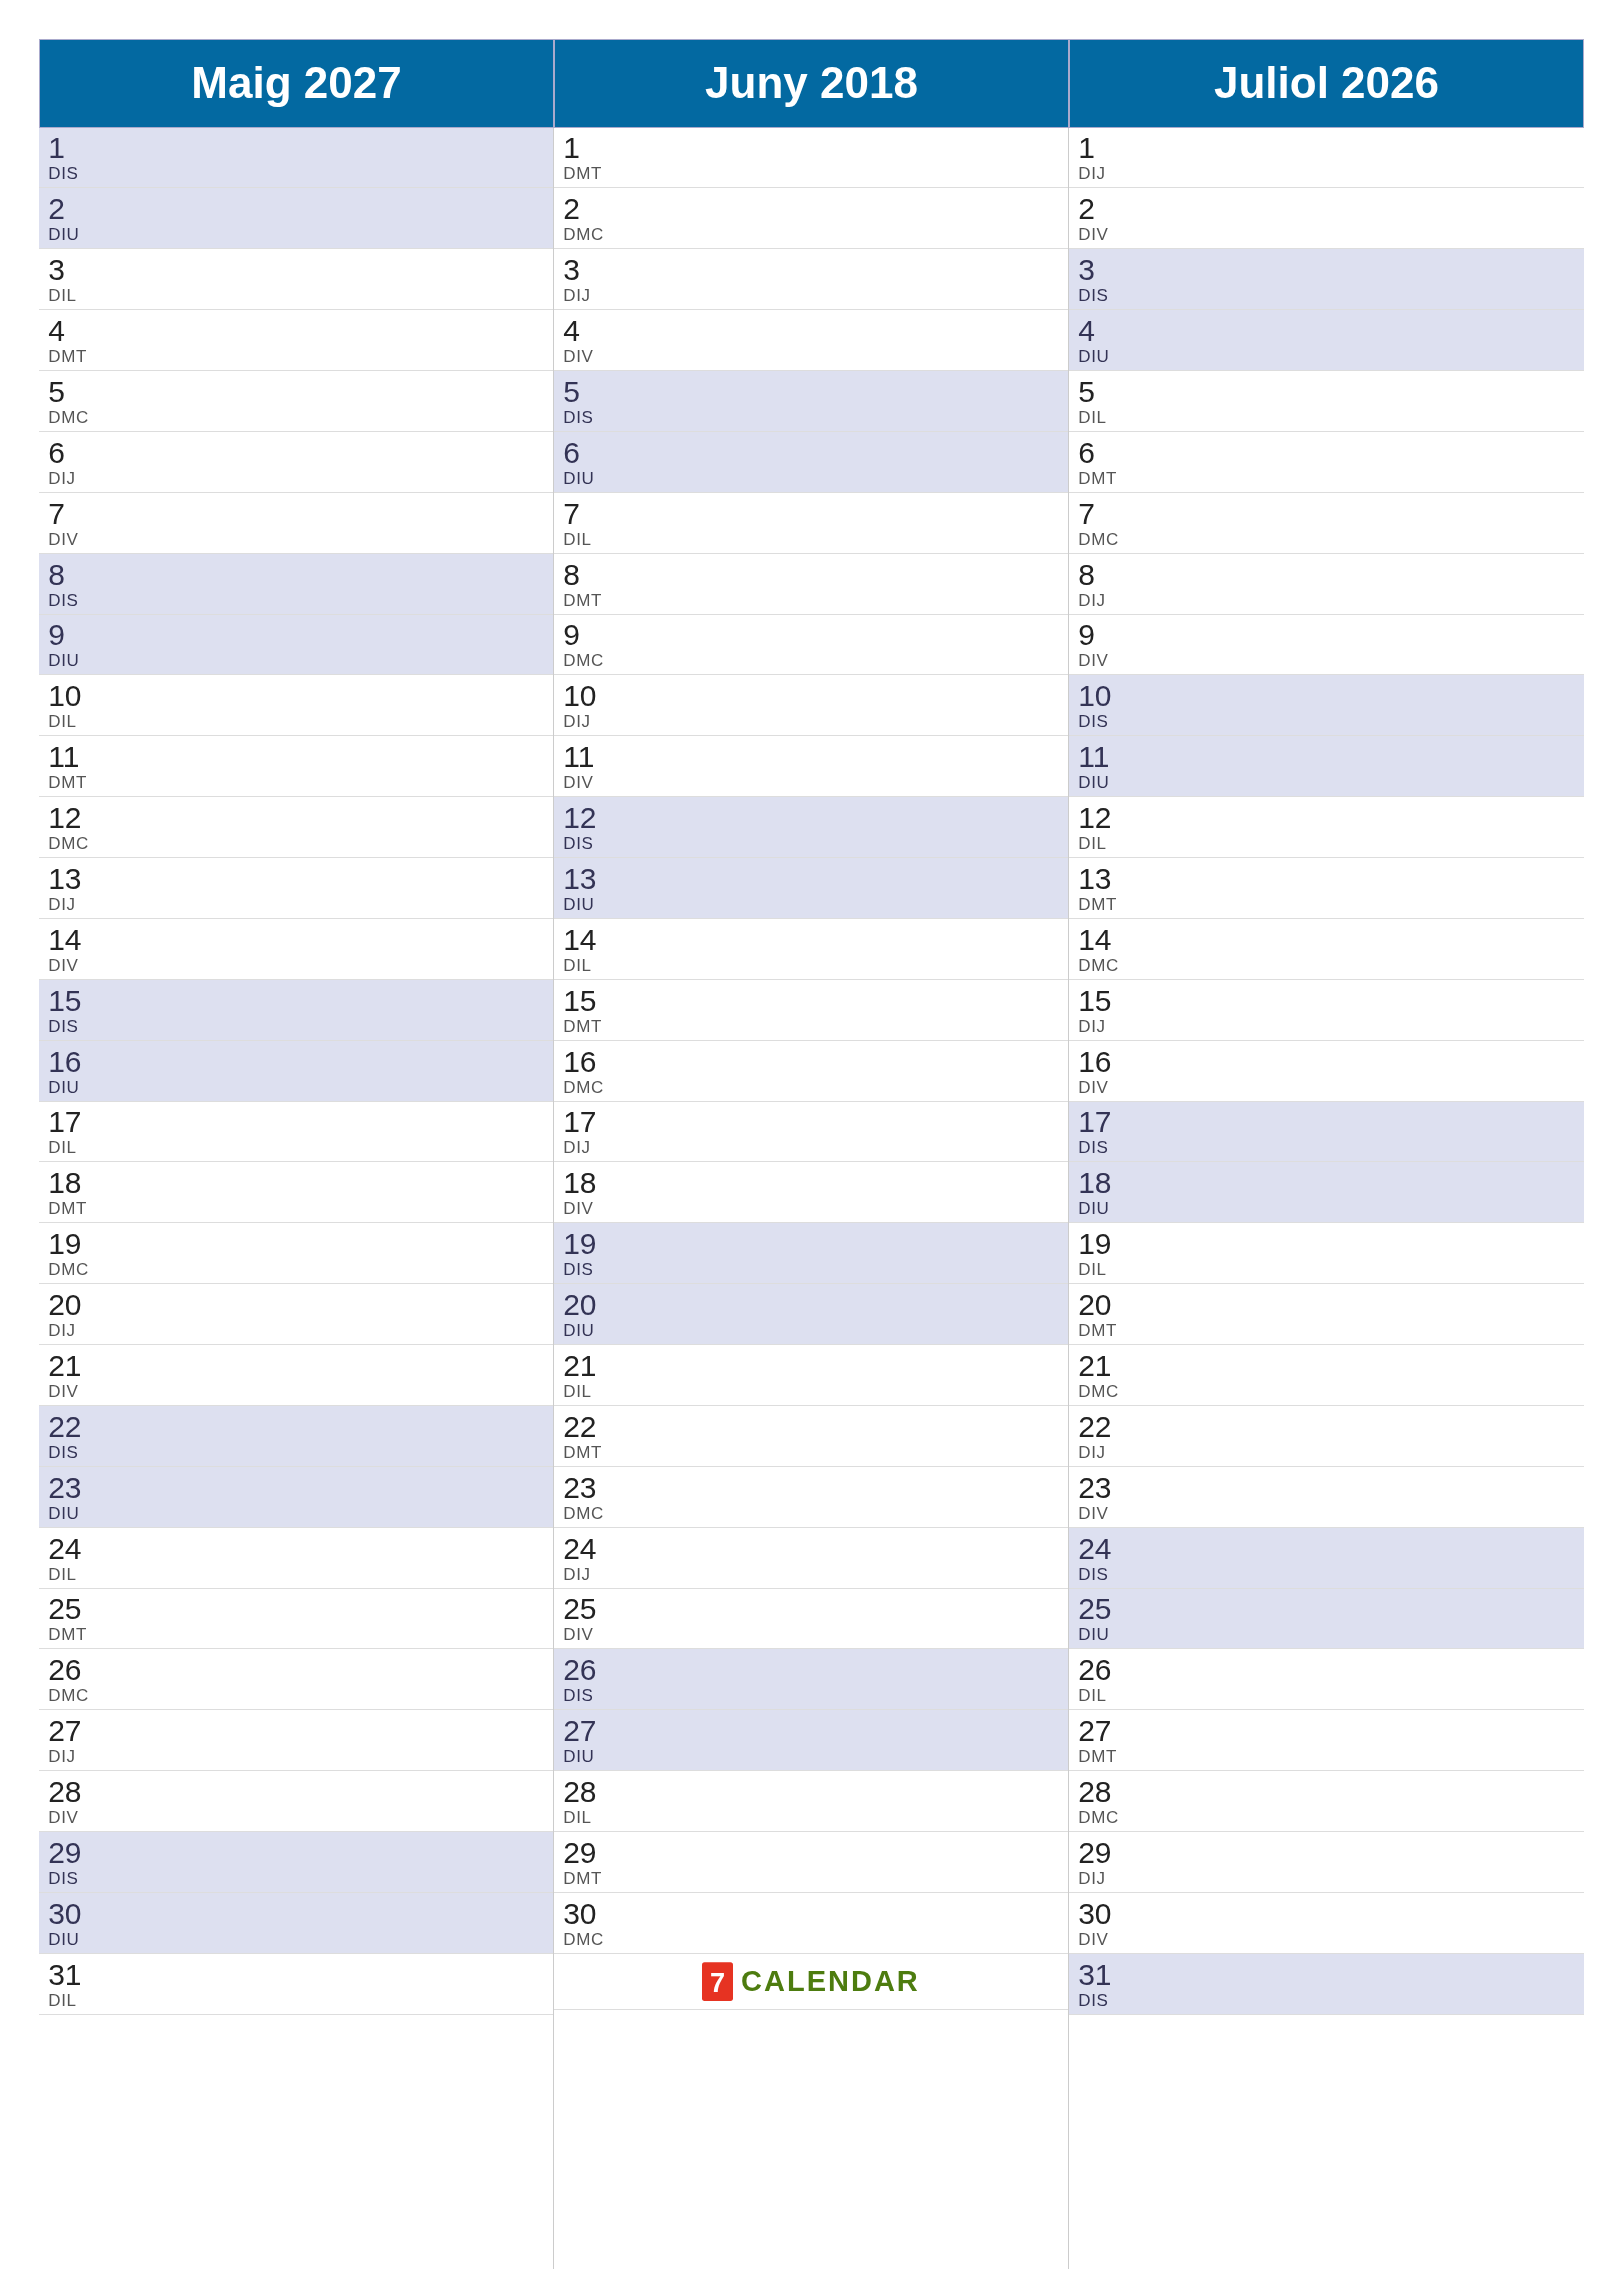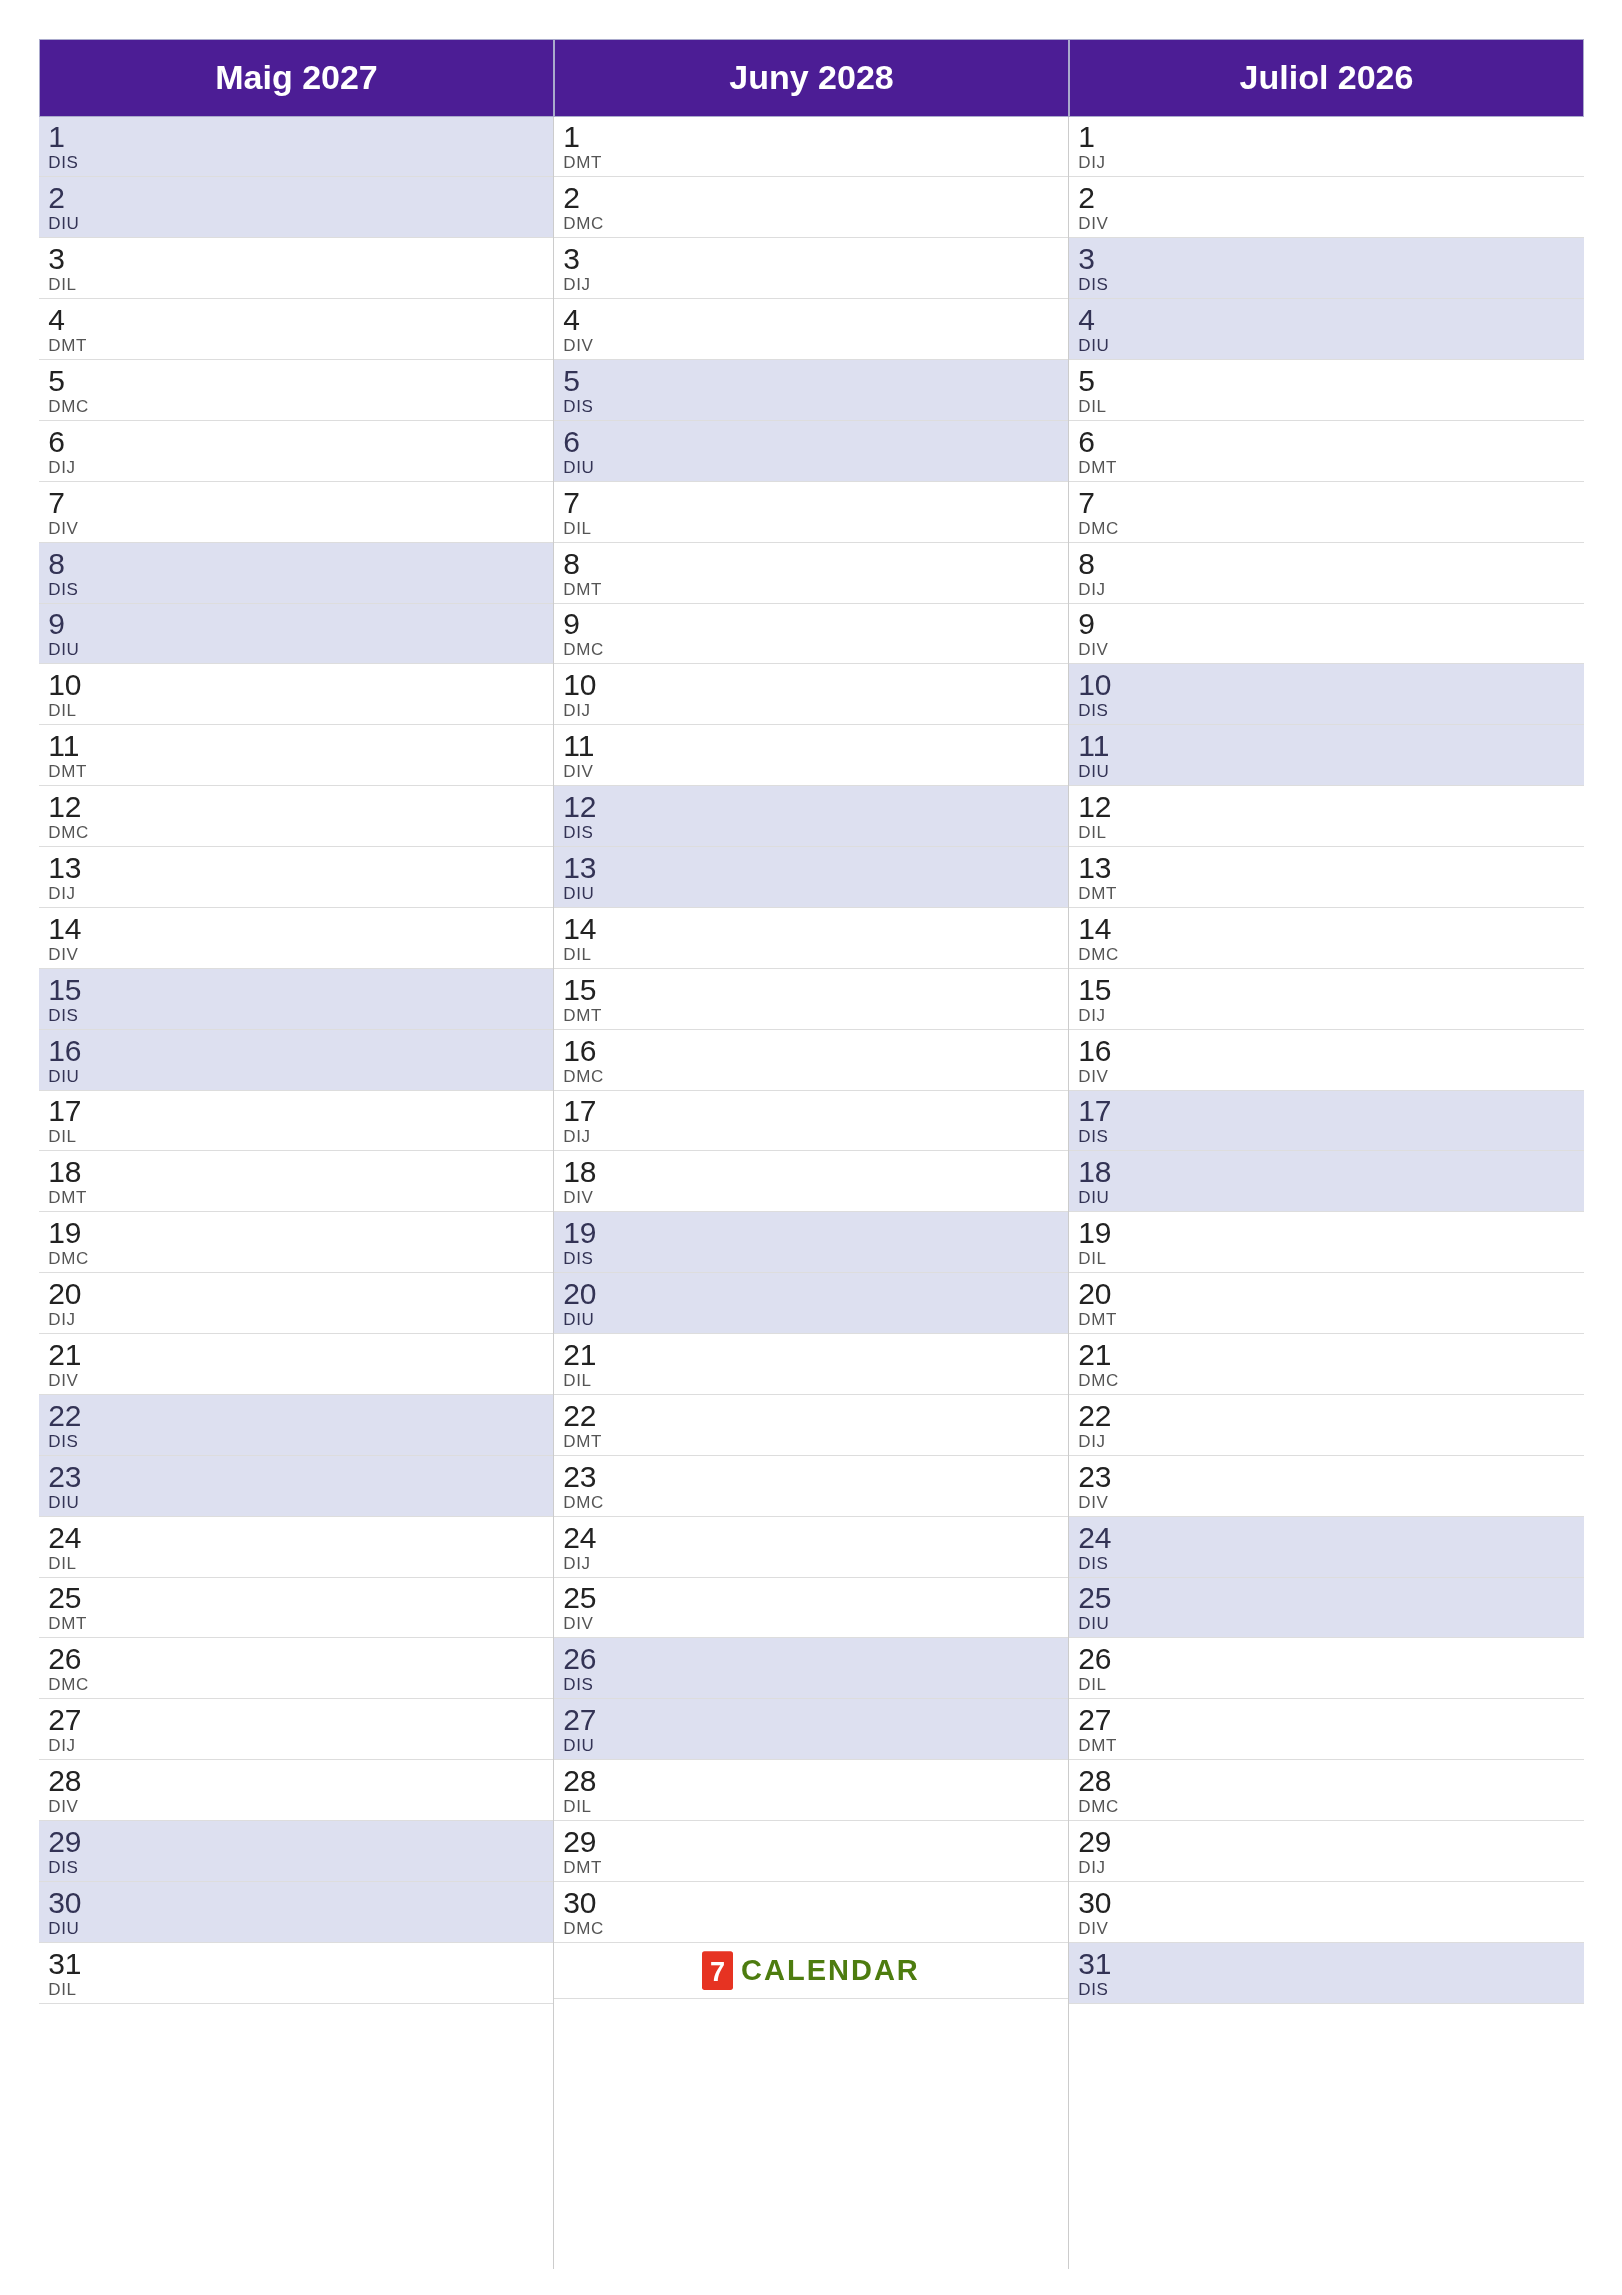--- a/index.html
+++ b/index.html
@@ -18,24 +18,24 @@
       width: 100%;
       flex: 1;
       display: flex;
       flex-direction: column;
     }
     .header-row {
       display: grid;
       grid-template-columns: 1fr 1fr 1fr;
     }
     .month-header {
-      background-color: #4c1d95;
+      background-color: #0369a1;
       color: #ffffff;
       text-align: center;
-      font-size: 34px;
+      font-size: 44px;
       font-weight: bold;
       padding: 18.3px 6.5px;
       border: 0.7px solid #aaaacc;
     }
     .days-container {
       display: grid;
       grid-template-columns: 1fr 1fr 1fr;
       flex: 1;
     }
     .month-column {
@@ -77,21 +77,21 @@
     .day-row.highlighted .day-name {
       color: #333355;
     }
   </style>
 </head>
 <body>
 
 <div class="calendar-wrapper">
   <div class="header-row">
     <div class="month-header">Maig 2027</div>
-    <div class="month-header">Juny 2028</div>
+    <div class="month-header">Juny 2018</div>
     <div class="month-header">Juliol 2026</div>
   </div>
   <div class="days-container" id="days-container">
   <div class="month-column">
         <div class="day-row highlighted">
           <span class="day-number">1</span>
           <span class="day-name">DIS</span>
         </div>
         <div class="day-row highlighted">
           <span class="day-number">2</span>

